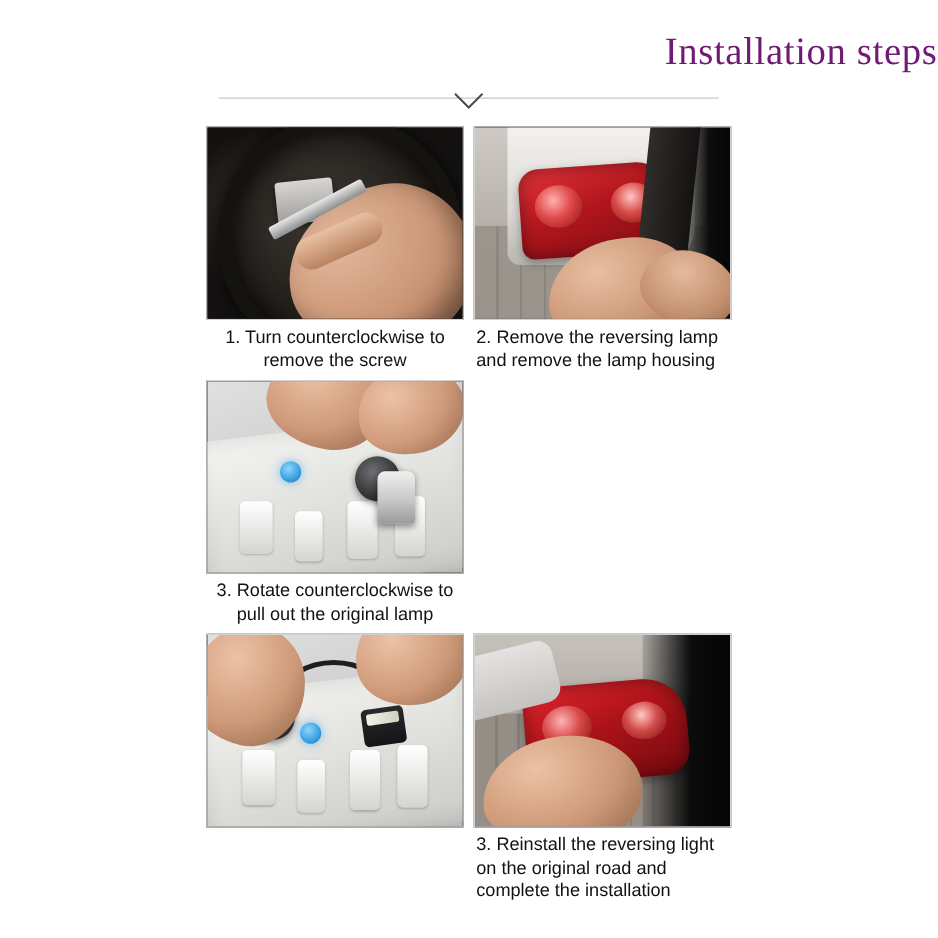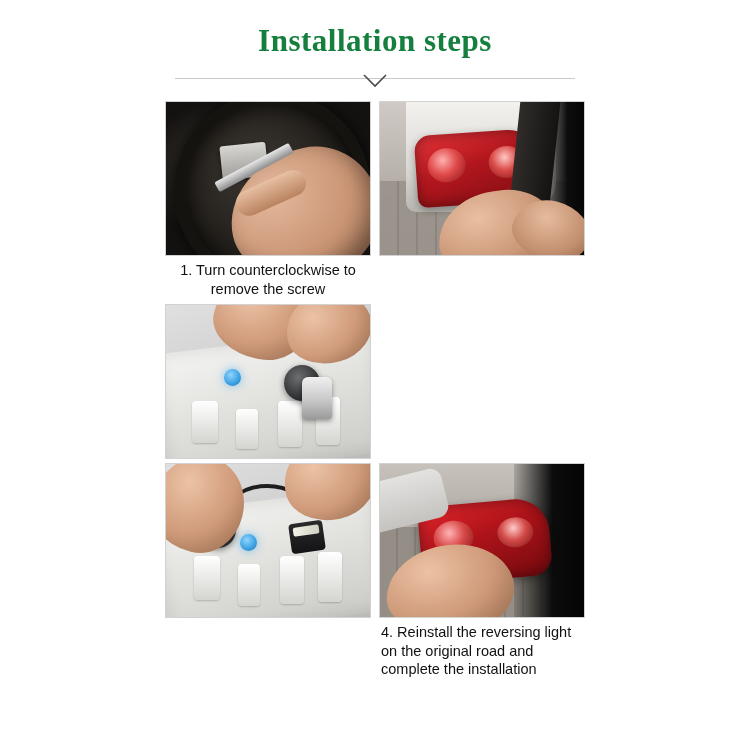--- a/index.html
+++ b/index.html
@@ -17,26 +17,26 @@
   }
 
   .page {
     width: 750px;
     height: 750px;
     position: relative;
     background: #ffffff;
   }
 
   .title {
-    text-align: center;
+    text-align: right;
     font-family: "Liberation Serif", serif;
     font-size: 31px;
-    font-weight: 700;
+    font-weight: 400;
     letter-spacing: 0.5px;
-    color: #15803d;
+    color: #701a75;
     padding-top: 22px;
     line-height: 1.2;
   }
 
   .divider-wrap {
     width: 400px;
     margin: 14px auto 0 auto;
     position: relative;
     height: 18px;
   }
@@ -355,20 +355,21 @@
         <div class="photo">
           <div class="p2-bg"></div>
           <div class="p2-ground"></div>
           <div class="p2-body"></div>
           <div class="p2-lamp"></div>
           <div class="p2-dark"></div>
           <div class="p2-door"></div>
           <div class="p2-hand"></div>
           <div class="p2-hand2"></div>
         </div>
+        <div class="caption">2. Remove the reversing lamp and remove the lamp housing</div>
       </div>
 
     </div>
 
     <div class="row">
 
       <div class="cell">
         <div class="photo">
           <div class="ph-bg"></div>
           <div class="ph-housing"></div>
@@ -376,20 +377,21 @@
           <div class="ph-rib" style="left:70px; top:104px; width:22px; height:40px;"></div>
           <div class="ph-rib" style="left:112px; top:96px; width:24px; height:46px;"></div>
           <div class="ph-rib" style="left:150px; top:92px; width:24px; height:48px;"></div>
           <div class="ph-socket" style="left:118px; top:60px;"></div>
           <div class="ph-blue" style="left:58px; top:64px;"></div>
           <div class="ph-wire" style="left:88px; top:24px; width:58px; height:44px;"></div>
           <div class="ph-hand" style="left:48px; top:-30px; width:96px; height:84px; border-radius:50% 46% 44% 54% / 58% 52% 48% 42%; transform:rotate(10deg);"></div>
           <div class="ph-hand" style="left:120px; top:-12px; width:86px; height:70px; border-radius:46% 54% 48% 52% / 55% 50% 50% 45%; transform:rotate(-14deg);"></div>
           <div class="ph-bulb" style="left:136px; top:72px;"></div>
         </div>
+        <div class="caption center">3. Rotate counterclockwise to pull out the original lamp</div>
       </div>
 
 
     </div>
 
     <div class="row">
 
       <div class="cell">
         <div class="photo">
           <div class="ph-bg"></div>
@@ -409,19 +411,19 @@
 
       <div class="cell">
         <div class="photo">
           <div class="p6-bg"></div>
           <div class="p6-ground"></div>
           <div class="p6-dark"></div>
           <div class="p6-lamp"></div>
           <div class="p6-arm"></div>
           <div class="p6-hand"></div>
         </div>
-        <div class="caption">4. Reinstall the reversing light on the original road and complete the installation</div>
+        <div class="caption">3. Reinstall the reversing light on the original road and complete the installation</div>
       </div>
 
     </div>
 
   </div>
 </div>
 
 </body></html>

